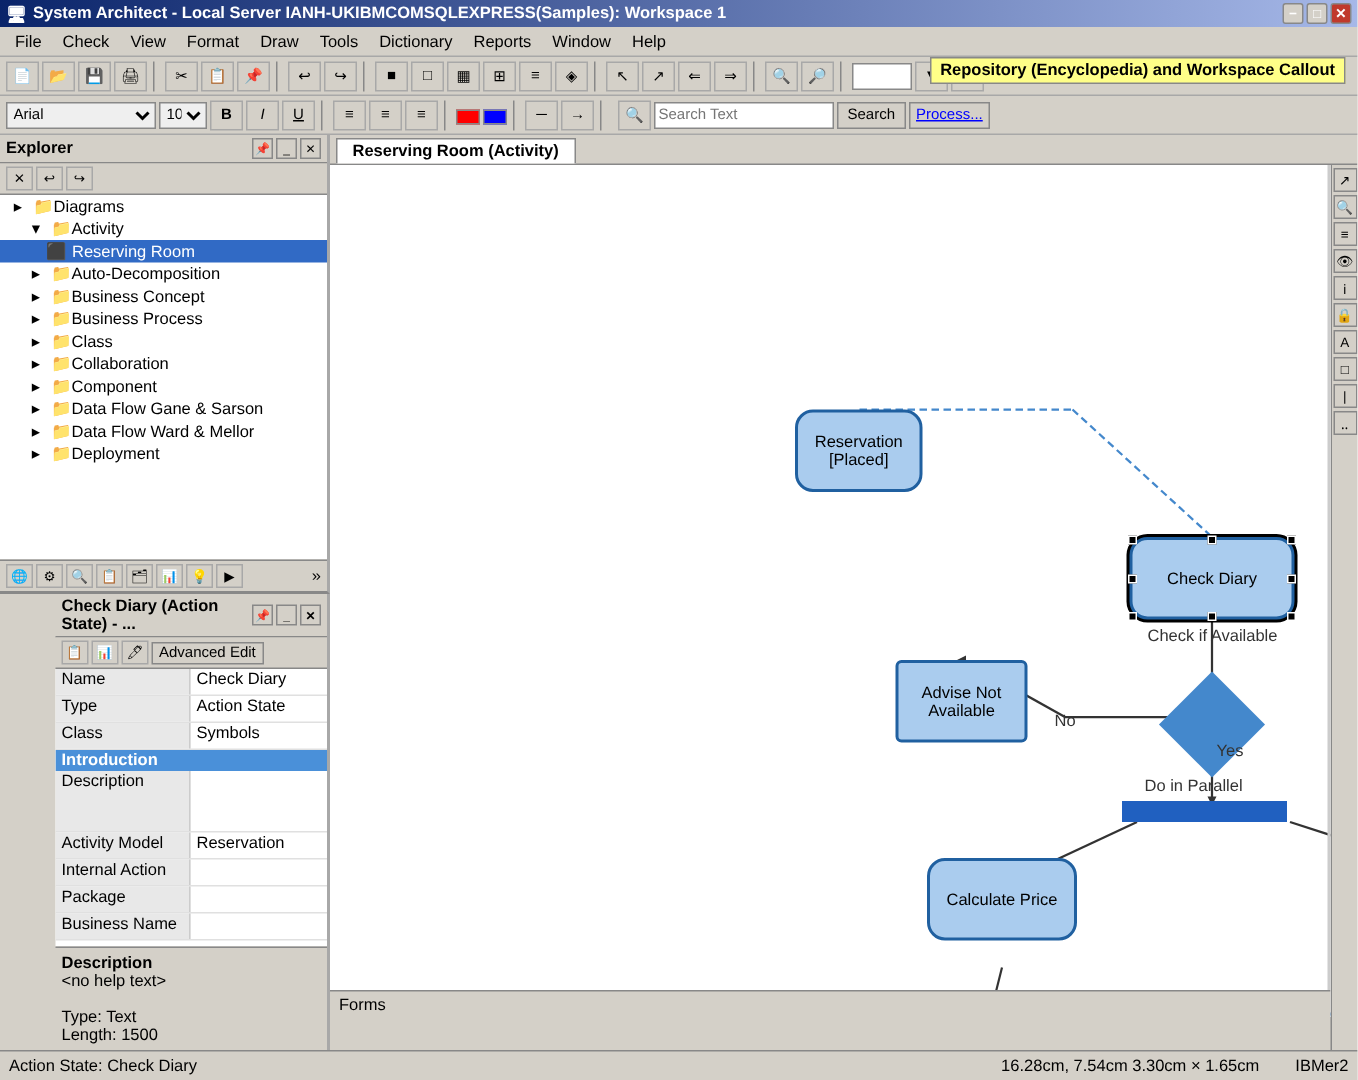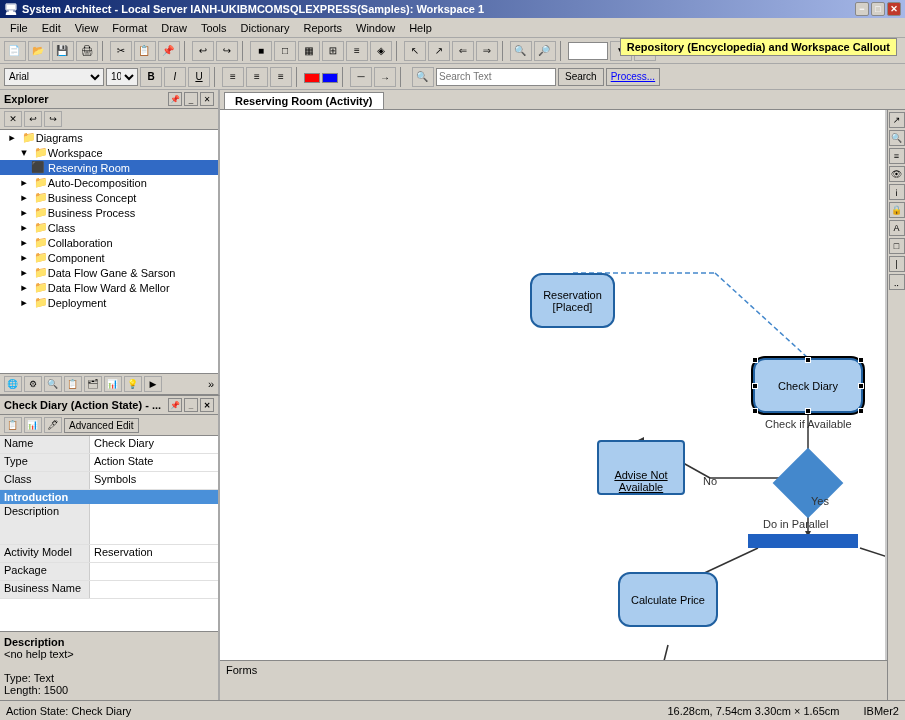--- a/index.html
+++ b/index.html
@@ -142,20 +142,21 @@
     .tree-item .icon { width: 16px; margin-right: 2px; flex-shrink: 0; text-align: center; }
 
     
     #properties {
       background: #d4d0c8;
       border-right: 2px solid #a8a8a8;
       width: 220px;
       flex-shrink: 0;
       display: flex;
       flex-direction: column;
+      padding-left: 37px;
     }
     #prop-header {
       background: #d4d0c8;
       border-bottom: 1px solid #888;
       padding: 2px 4px;
       display: flex;
       align-items: center;
       justify-content: space-between;
       font-size: 11px;
       font-weight: bold;
@@ -329,21 +330,21 @@
   <span class="title-text">System Architect - Local Server IANH-UKIBMCOMSQLEXPRESS(Samples): Workspace 1</span>
   <div class="win-controls">
     <div class="win-btn minimize">−</div>
     <div class="win-btn maximize">□</div>
     <div class="win-btn close">✕</div>
   </div>
 </div>
 
 <div id="menubar">
   <span class="menu-item">File</span>
-  <span class="menu-item">Edit</span>
+  <span class="menu-item">Check</span>
   <span class="menu-item">View</span>
   <span class="menu-item">Format</span>
   <span class="menu-item">Draw</span>
   <span class="menu-item">Tools</span>
   <span class="menu-item">Dictionary</span>
   <span class="menu-item">Reports</span>
   <span class="menu-item">Window</span>
   <span class="menu-item">Help</span>
   <div id="callout-banner">Repository (Encyclopedia) and Workspace Callout</div>
 </div>
@@ -438,21 +439,21 @@
       </div>
       <div id="explorer-tree" style="flex:1;overflow-y:auto;background:white;">
         <div class="tree-item" style="padding-left:4px;">
           <span class="icon">▸</span>
           <span>📁</span>
           <span>Diagrams</span>
         </div>
         <div class="tree-item" style="padding-left:16px;">
           <span class="icon">▾</span>
           <span>📁</span>
-          <span>Workspace</span>
+          <span>Activity</span>
         </div>
         <div class="tree-item selected" style="padding-left:30px;">
           <span class="icon">⬛</span>
           <span>Reserving Room</span>
         </div>
         <div class="tree-item" style="padding-left:16px;">
           <span class="icon">▸</span>
           <span>📁</span>
           <span>Auto-Decomposition</span>
         </div>
@@ -541,20 +542,24 @@
         <div class="prop-section">Introduction</div>
         <div class="prop-row">
           <div class="prop-label">Description</div>
           <div class="prop-value" style="height:40px;"></div>
         </div>
         <div class="prop-row">
           <div class="prop-label">Activity Model</div>
           <div class="prop-value">Reservation</div>
         </div>
         <div class="prop-row">
+          <div class="prop-label">Internal Action</div>
+          <div class="prop-value"></div>
+        </div>
+        <div class="prop-row">
           <div class="prop-label">Package</div>
           <div class="prop-value"></div>
         </div>
         <div class="prop-row">
           <div class="prop-label">Business Name</div>
           <div class="prop-value"></div>
         </div>
       </div>
       <div id="prop-desc" style="background:#d4d0c8;padding:4px;font-size:11px;border-top:1px solid #888;">
         <div style="font-weight:bold;">Description</div>
@@ -621,21 +626,21 @@
         </div>
 
         <div class="diagram-label" style="position:absolute;left:545px;top:308px;font-size:11px;color:#333;text-align:center;">Check if Available</div>
 
         <div style="position:absolute;left:563px;top:348px;width:50px;height:50px;background:#4488cc;transform:rotate(45deg);"></div>
 
         <div class="diagram-label" style="position:absolute;left:483px;top:365px;font-size:11px;color:#333;">No</div>
 
         <div class="diagram-label" style="position:absolute;left:591px;top:385px;font-size:11px;color:#333;">Yes</div>
 
-        <div class="shape shape-rounded" style="position:absolute;left:377px;top:330px;width:88px;height:55px;border-radius:4px;border:2px solid #2060a0;background:#aaccee;display:flex;align-items:flex-end;justify-content:center;text-align:center;font-size:11px;text-decoration:underline;">
+        <div class="shape shape-rounded" style="position:absolute;left:377px;top:330px;width:88px;height:55px;border-radius:4px;border:2px solid #2060a0;background:#aaccee;display:flex;align-items:center;justify-content:center;text-align:center;font-size:11px;">
           <span>Advise Not<br>Available</span>
         </div>
 
         <div class="diagram-label" style="position:absolute;left:543px;top:408px;font-size:11px;color:#333;">Do in Parallel</div>
 
         <div style="position:absolute;left:528px;top:424px;width:110px;height:14px;background:#2060c0;"></div>
 
         <div class="shape shape-rounded" style="position:absolute;left:398px;top:462px;width:100px;height:55px;border-radius:12px;border:2px solid #2060a0;background:#aaccee;display:flex;align-items:center;justify-content:center;text-align:center;font-size:11px;">
           <span>Calculate Price</span>
         </div>

